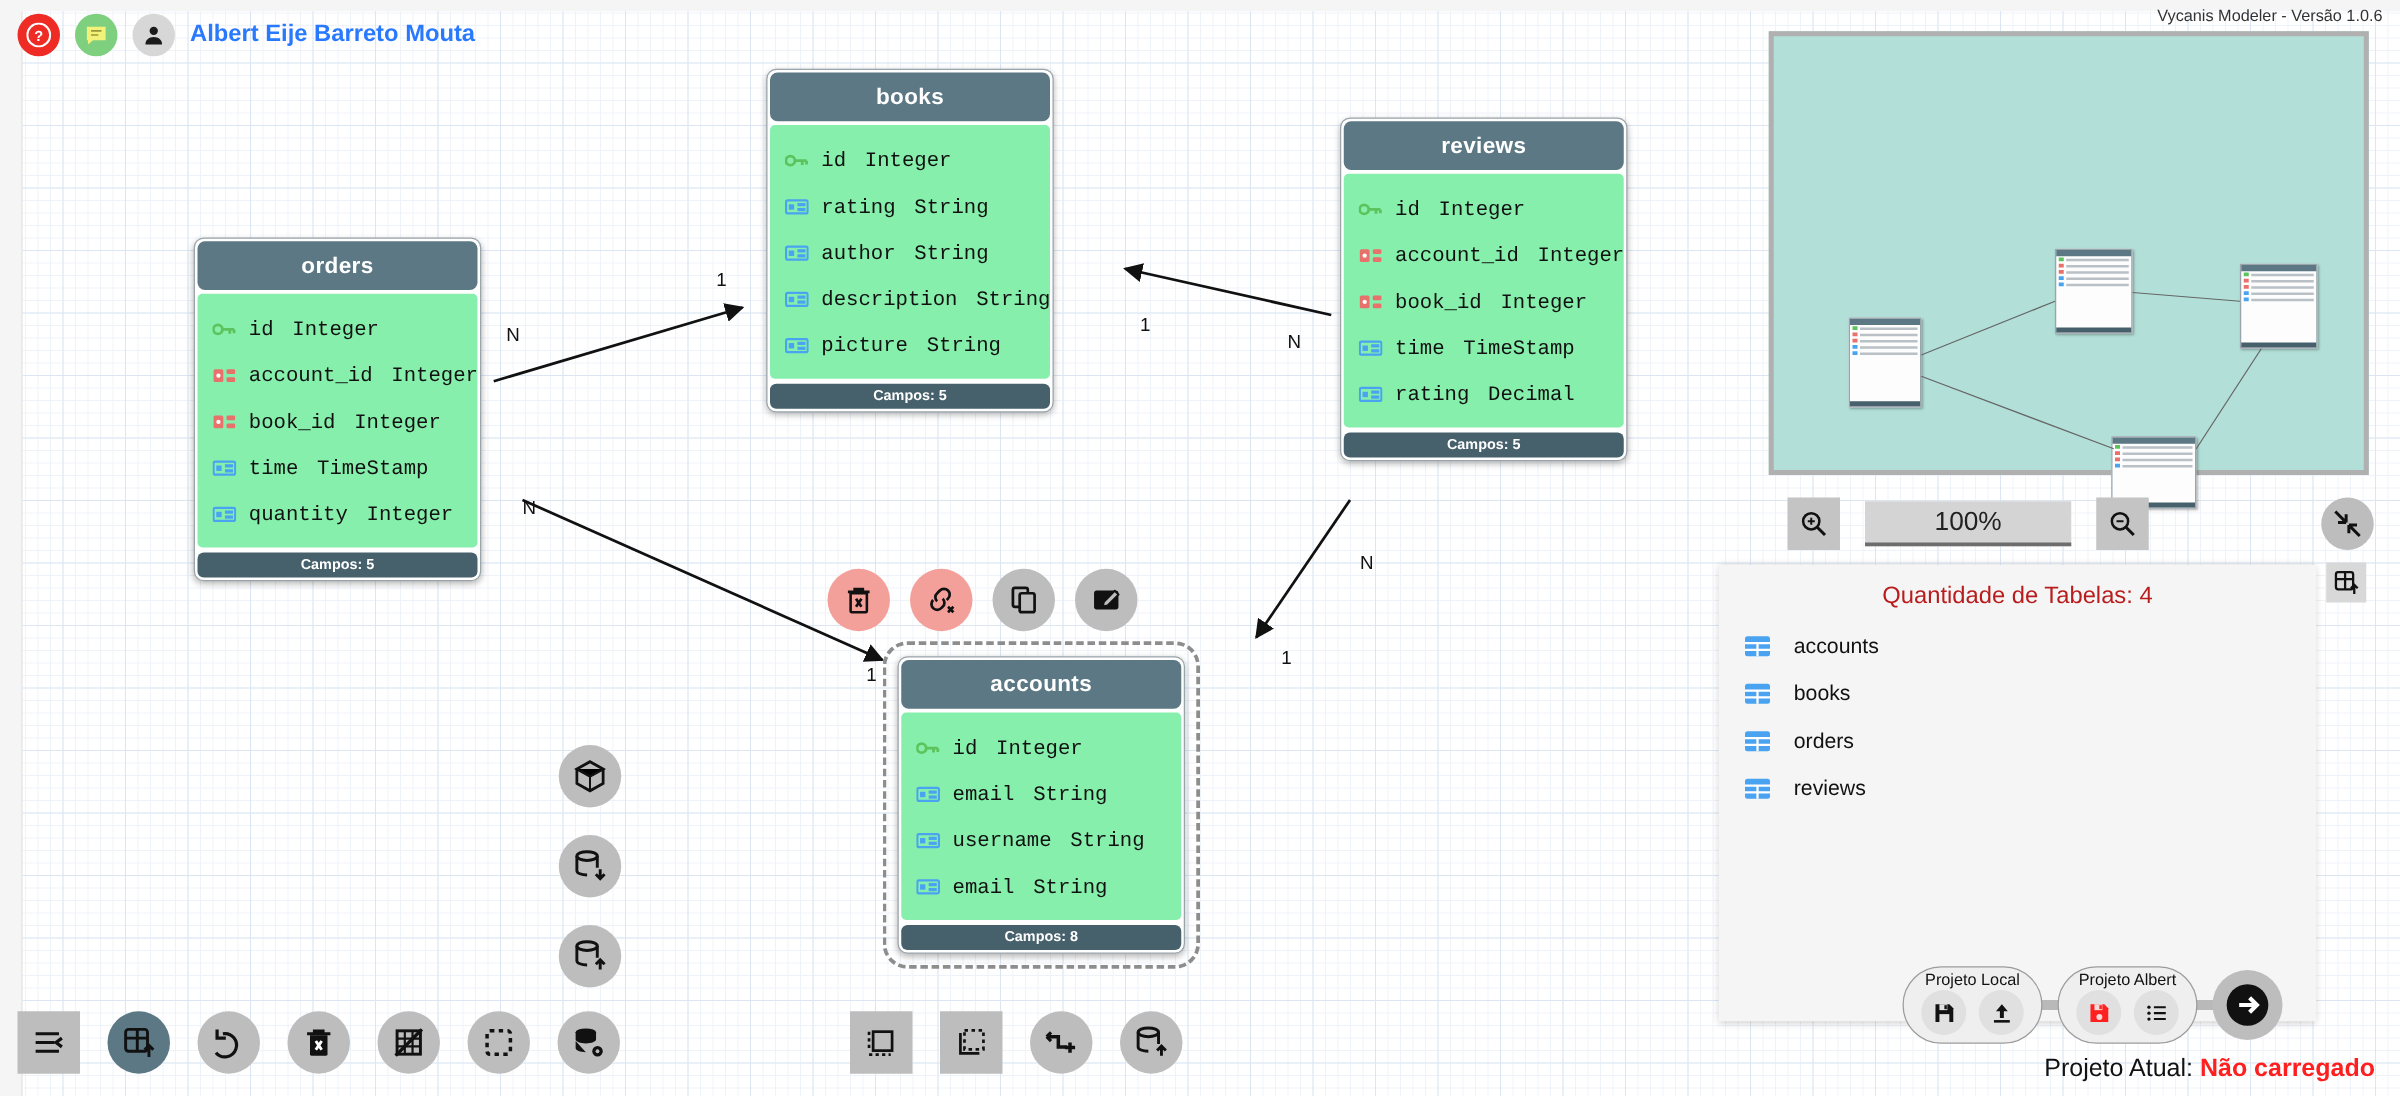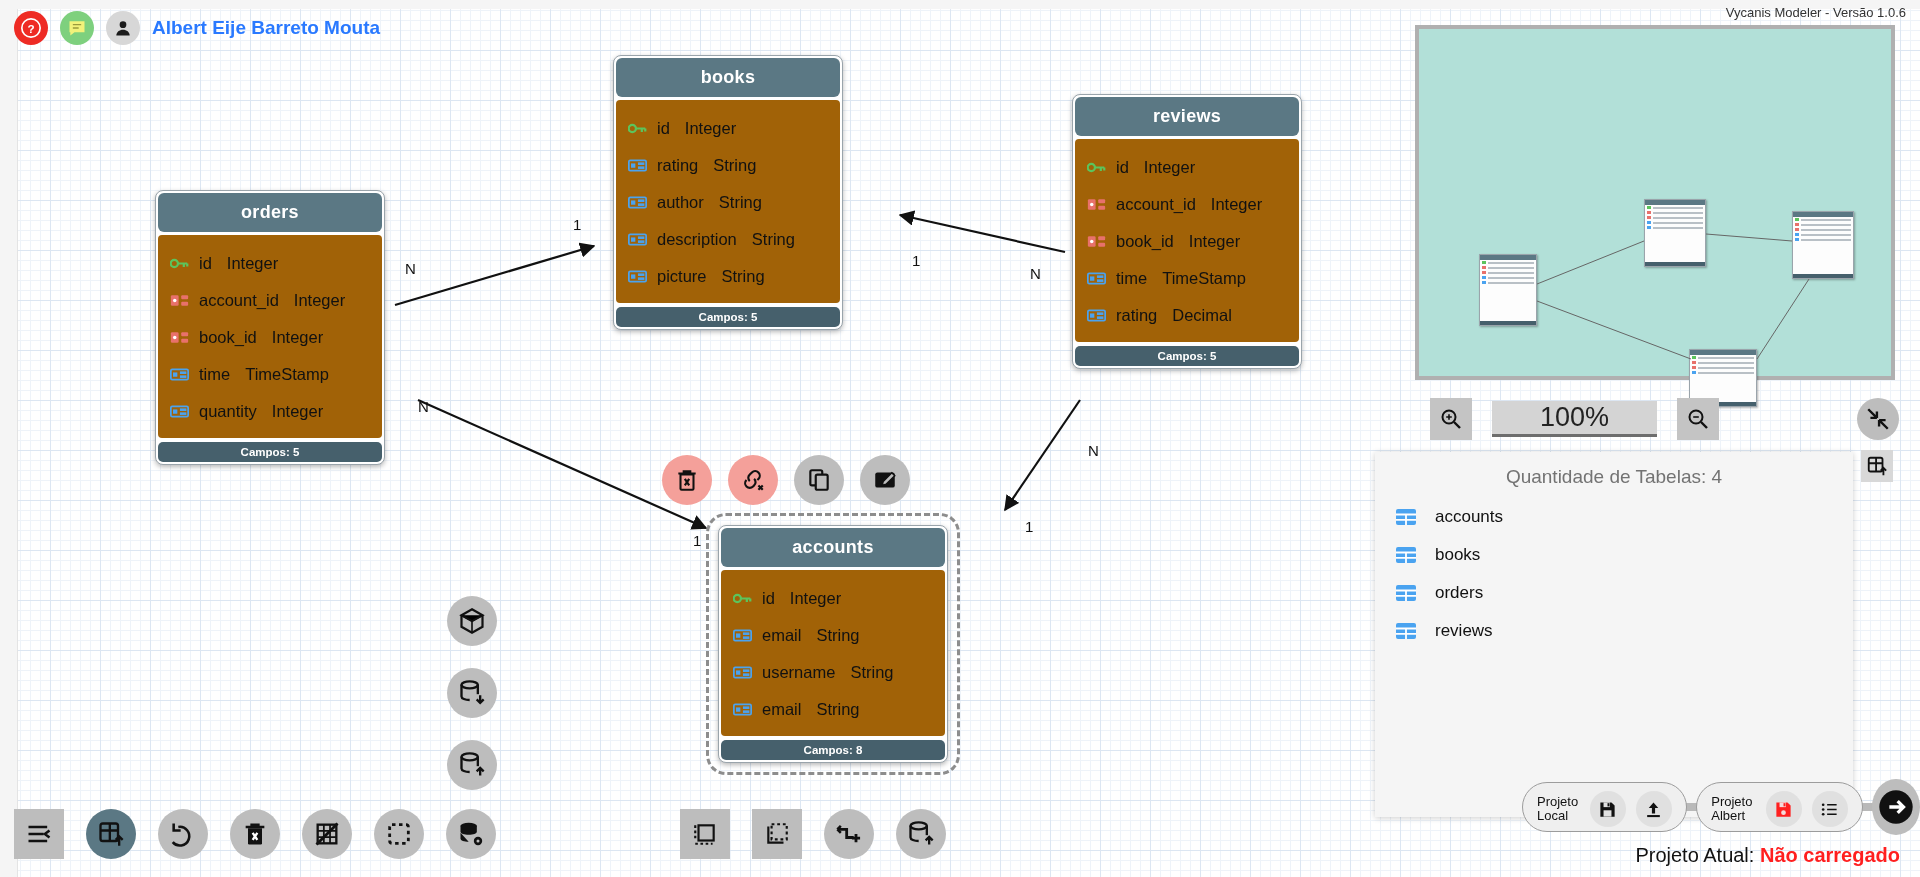--- a/index.html
+++ b/index.html
@@ -68,24 +68,25 @@
   .er-head {
     background: #5b7884;
     color: #fff;
     font-size: 18px; font-weight: bold;
     text-align: center;
     padding: 9px 4px;
     border-radius: 6px;
     letter-spacing: .3px;
   }
   .er-body {
-    background: #a16207;
+    background: #86efac;
     padding: 10px 0 8px 0;
     border-radius: 4px;
     margin-top: 3px;
+    font-family: Liberation Mono, monospace;
   }
   .er-row {
     display: flex; align-items: center; gap: 10px;
     padding: 9px 6px 9px 12px;
     font-size: 16.5px; color: #111;
     white-space: nowrap;
   }
   .er-row .fname { font-weight: normal; }
   .er-row .ftype { margin-left: 5px; }
   .er-foot {
@@ -167,59 +168,59 @@
     display: flex; align-items: center; gap: 20px;
   }
   .zbtn {
     width: 42px; height: 42px; background: #c4c4c4;
     display: flex; align-items: center; justify-content: center;
   }
   #zoomval {
     width: 165px; height: 36px; background: #d4d4d4;
     border-bottom: 3px solid #6d6d6d;
     display: flex; align-items: center; justify-content: center;
-    font-size: 27px; color: #222;
+    font-size: 21px; color: #222;
   }
   #collapse-btn {
     position: absolute; left: 1857px; top: 398px;
     width: 42px; height: 42px; border-radius: 50%;
     background: #bdbdbd; display: flex; align-items: center; justify-content: center;
   }
 
   
   #tables-panel {
     position: absolute; left: 1375px; top: 452px;
     width: 478px; height: 365px;
     background: #f5f5f5;
     box-shadow: 0 1px 6px rgba(0,0,0,.2);
   }
   #tables-panel-title {
-    text-align: center; font-size: 19px; color: #737373;
+    text-align: center; font-size: 19px; color: #b91c1c;
     padding: 14px 0 10px 0;
   }
   .tl-item {
     display: flex; align-items: center; gap: 18px;
     padding: 9px 0 9px 20px;
     font-size: 17px; color: #111;
   }
   #panel-add-btn {
     position: absolute; left: 1861px; top: 450px;
     width: 32px; height: 32px; background: #d8d8d8;
     display: flex; align-items: center; justify-content: center;
   }
 
   
   #project-row {
     position: absolute; left: 1522px; bottom: 42px;
     display: flex; align-items: center;
   }
   .proj-group {
     background: #efefef; border: 1px solid #9c9c9c;
-    border-radius: 32px; height: 50px;
-    display: flex; align-items: center;
+    border-radius: 32px; height: 62px;
+    display: flex; flex-direction: column; align-items: center;
     justify-content: flex-start; padding: 3px 14px 0 14px;
     position: relative; z-index: 2;
   }
   .proj-label { font-size: 13px; color: #111; line-height: 14px; }
   .proj-icons { display: flex; gap: 10px; margin-top: 1px; }
   .proj-ic {
     width: 36px; height: 36px; border-radius: 50%;
     background: #e0e0e0;
     display: flex; align-items: center; justify-content: center;
   }

